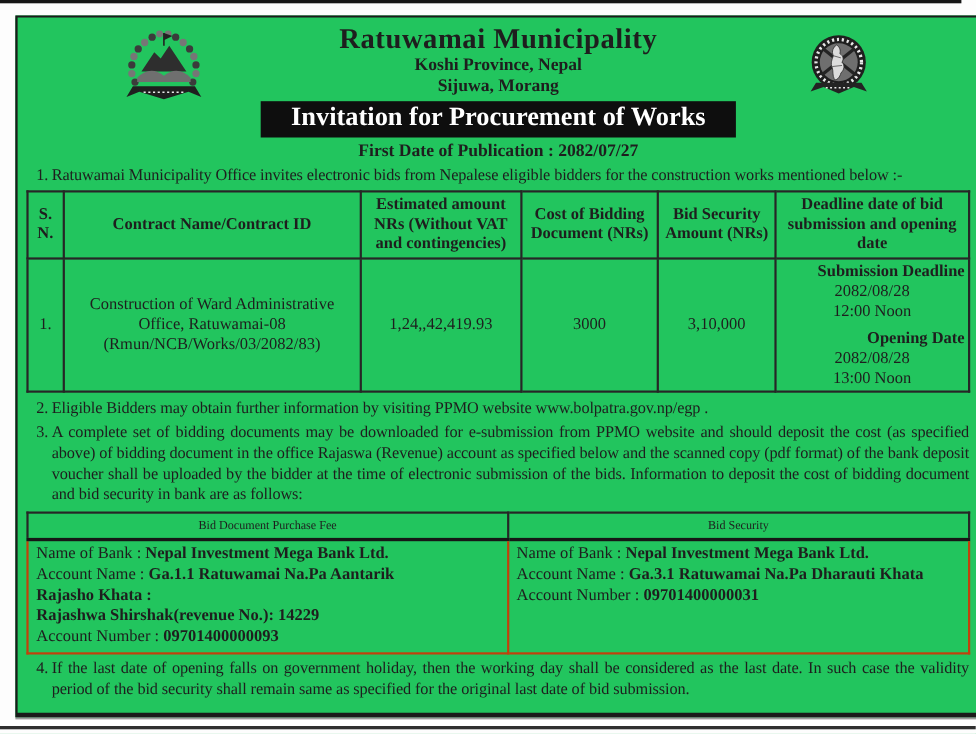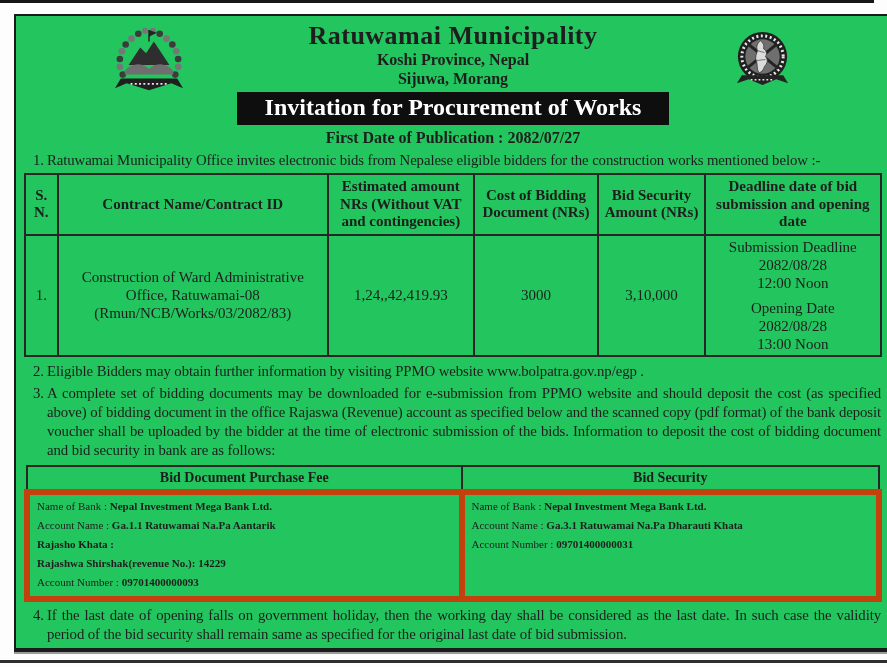--- a/index.html
+++ b/index.html
@@ -27,29 +27,29 @@
   .note { display:flex; font-size:14.8px; line-height:19px; margin-top:3px; letter-spacing:-0.1px; }
   .note-num  { flex:0 0 23px; padding-left:9px; }
   .note-text { flex:1; text-align:justify; padding-right:1px; }
 
   
   table { border-collapse:collapse; width:100%; }
   .bid-table { margin-top:3px; }
   .bid-table th, .bid-table td { border:2px solid #262626; text-align:center; vertical-align:middle; }
   .bid-table th { font-size:15px; font-weight:bold; line-height:17.5px; padding:3px 2px; height:57px; }
   .bid-table td { font-size:15px; line-height:18px; padding:2px 3px; height:111px; }
-  .dl-bold { font-weight:normal; }
+  .dl-bold { font-weight:bold;text-align:right; }
   .dl-gap  { height:7px; }
 
   
   .bank-table { margin-top:5px; }
   .bank-table th { border:2px solid #262626; border-bottom:3px solid #161616;
-                   font-size:14px; font-weight:bold; line-height:18px; padding:2px; height:25px; }
-  .bank-table td { border:6px solid #c2410c; vertical-align:top; text-align:left;
-                   font-size:11px; line-height:19px; padding:2px 7px 4px; height:92px; }
+                   font-size:11px; font-weight:normal; line-height:18px; padding:2px; height:25px; }
+  .bank-table td { border:2px solid #c2410c; vertical-align:top; text-align:left;
+                   font-size:15px; line-height:19px; padding:2px 7px 4px; height:92px; }
   .bank-table td .v { font-weight:bold; }
 
   .closing { margin-top:4px; }
 </style>
 </head>
 <body>
 
 <div class="top-rule"></div>
 <div class="bottom-rule"></div>
 

